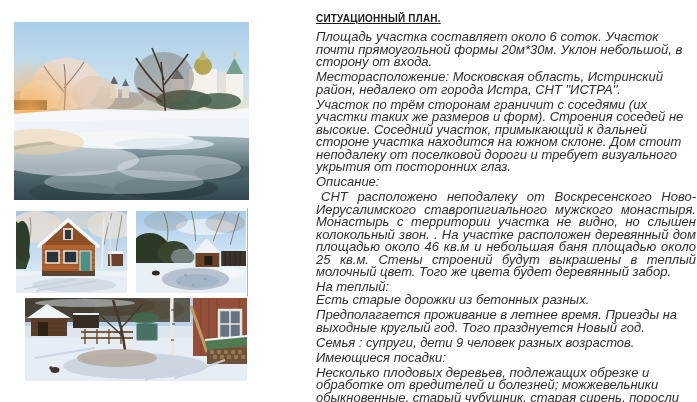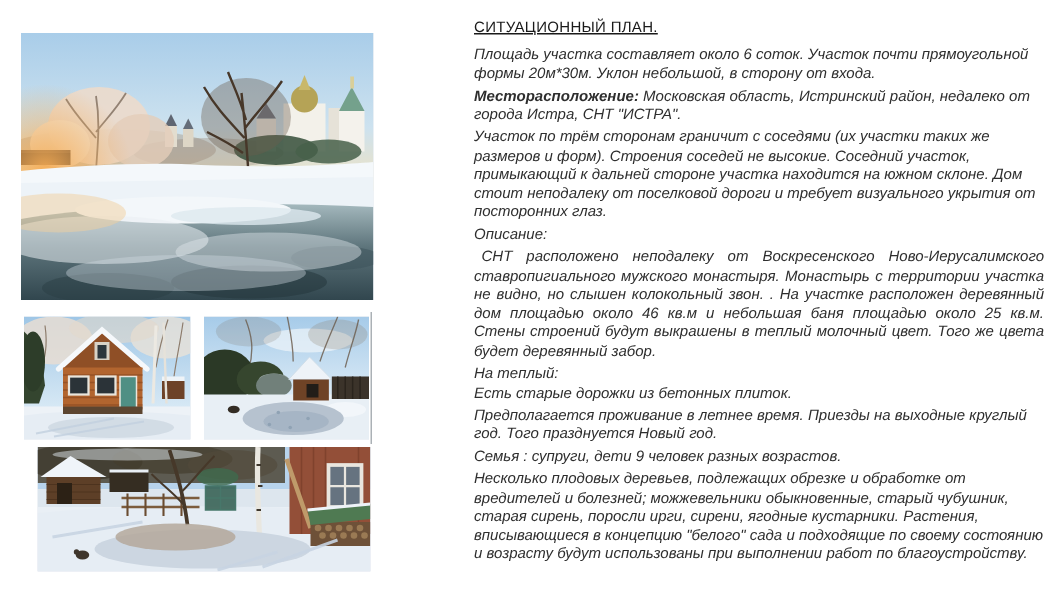--- a/index.html
+++ b/index.html
@@ -11,28 +11,28 @@
   .photo { position:absolute; overflow:hidden; background:#dde6ee; }
   .photo svg { width:100%; height:100%; display:block; }
   #ph-river  { left:14px;  top:22px;  width:235px; height:178px; }
   #ph-house  { left:16px;  top:211px; width:111px; height:82px; }
   #ph-yard   { left:136px; top:211px; width:110px; height:82px; }
   #ph-garden { left:25px;  top:298px; width:222px; height:83px; }
   .vline { position:absolute; left:247px; top:208px; width:1px; height:88px; background:#abb1b6; }
 
   .text-col { position:absolute; left:316px; top:13px; width:380px; color:#2e2e2e; }
   .title {
-    font-size:10px; font-weight:normal; color:#1a1a1a;
+    font-size:10px; font-weight:bold; color:#1a1a1a;
     text-decoration:underline; letter-spacing:.2px; margin:0 0 7px 0;
   }
   .text-col p {
-    font-style:italic; font-size:10px; line-height:12.5px; margin:0 0 2.5px 0;
+    font-style:italic; font-size:13px; line-height:12.5px; margin:0 0 2.5px 0;
   }
   .just { text-align:justify; text-align-last:left; text-indent:5px; }
-  .bold { font-weight:bold; }
+  .bold { font-weight:normal; }
   .tight { margin-bottom:0.5px !important; }
 </style>
 </head>
 <body>
 
 <div>
 
   <figure class="photo" id="ph-river" aria-label="Зимняя река с туманом, Ново-Иерусалимский монастырь на горизонте, закатный свет">
     <svg viewBox="0 0 235 178" preserveAspectRatio="none">
       <defs>
@@ -252,19 +252,20 @@
 
   <p>Площадь участка составляет около 6 соток. Участок почти прямоугольной формы 20м*30м. Уклон небольшой, в сторону от входа.</p>
 
   <p><span class="bold">Месторасположение:</span> <span>Московская область, Истринский район, недалеко от города Истра, СНТ "ИСТРА".</span></p>
 
   <p>Участок по трём сторонам граничит с соседями (их участки таких же размеров и форм). Строения соседей не высокие. Соседний участок, примыкающий к дальней стороне участка находится на южном склоне. Дом стоит неподалеку от поселковой дороги и требует визуального укрытия от посторонних глаз.</p>
   <p>Описание:</p>
   <p class="just">СНТ расположено неподалеку от Воскресенского Ново-Иерусалимского ставропигиального мужского монастыря. Монастырь с территории участка не видно, но слышен колокольный звон. . На участке расположен деревянный дом площадью около 46 кв.м и небольшая баня площадью около 25 кв.м. Стены строений будут выкрашены в теплый молочный цвет. Того же цвета будет деревянный забор.</p>
 
   <p class="tight">На теплый:</p>
-  <p>Есть старые дорожки из бетонных плиток.</p>
+  <p>Есть старые дорожки из бетонных разных.</p>
 
   <p>Предполагается проживание в летнее время. Приезды на выходные круглый год. Того празднуется Новый год.</p>
   <p>Семья : супруги, дети 9 человек разных возрастов.</p>
 
+  <p>Имеющиеся посадки:</p>
   <p>Несколько плодовых деревьев, подлежащих обрезке и обработке от вредителей и болезней; можжевельники обыкновенные, старый чубушник, старая сирень, поросли ирги, сирени, ягодные кустарники. Растения, вписывающиеся в концепцию "белого" сада и подходящие по своему состоянию и возрасту будут использованы при выполнении работ по благоустройству.</p>
 </div>
 
 </body></html>

